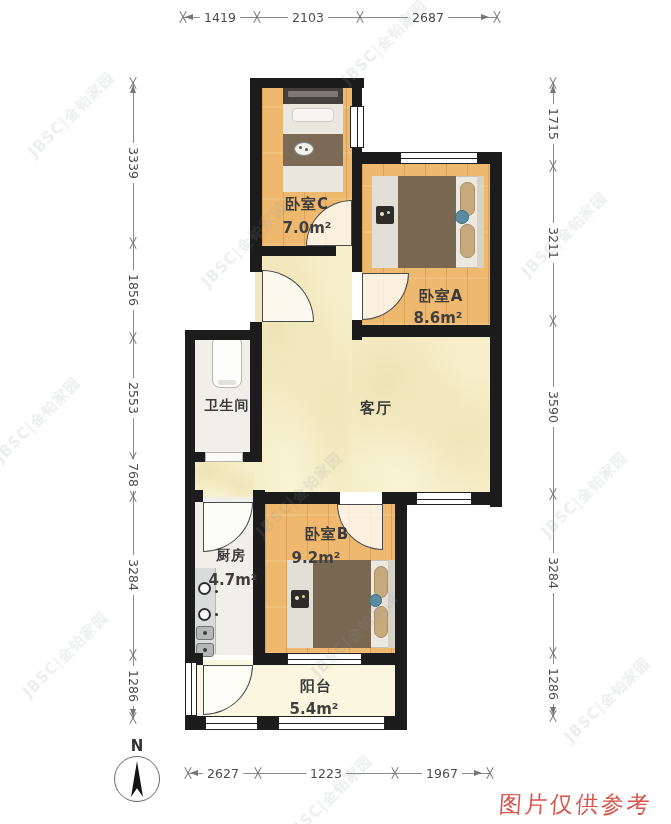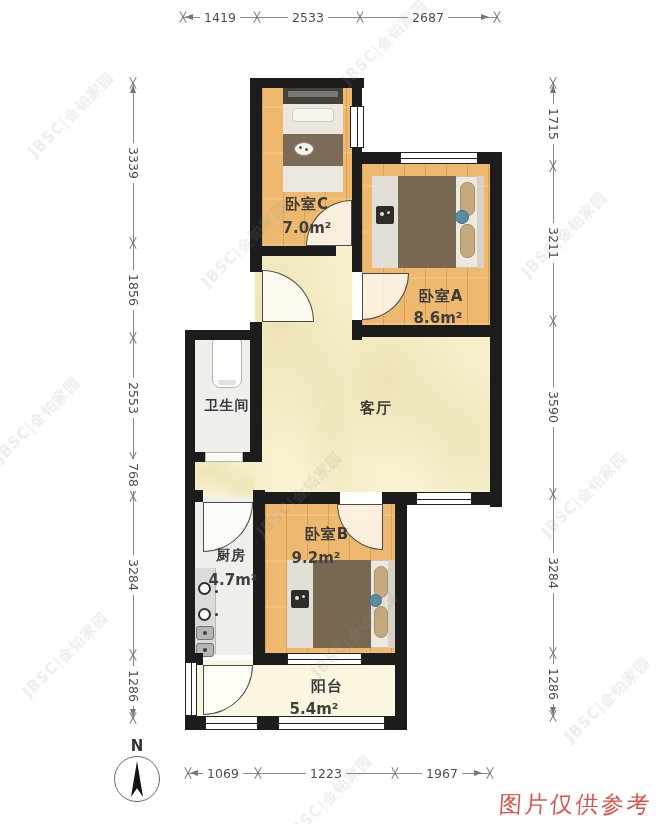--- a/index.html
+++ b/index.html
@@ -165,42 +165,42 @@
   <div class="room-label" style="left:307px;top:204px;">卧室C</div>
   <div class="area-label" style="left:307px;top:228px;">7.0m²</div>
   <div class="room-label" style="left:441px;top:296px;">卧室A</div>
   <div class="area-label" style="left:438px;top:318px;">8.6m²</div>
   <div class="room-label" style="left:227px;top:406px;font-size:14px;">卫生间</div>
   <div class="room-label" style="left:376px;top:408px;">客厅</div>
   <div class="room-label" style="left:231px;top:556px;font-size:14px;text-align:right;">厨房</div>
   <div class="area-label" style="left:233px;top:580px;">4.7m²</div>
   <div class="room-label" style="left:327px;top:534px;">卧室B</div>
   <div class="area-label" style="left:316px;top:558px;">9.2m²</div>
-  <div class="room-label" style="left:327px;top:686px;">阳台</div>
+  <div class="room-label" style="left:316px;top:686px;">阳台</div>
   <div class="area-label" style="left:314px;top:709px;">5.4m²</div>
 
   <div class="dim-line-h" style="left:183px;top:17px;width:314px;"></div>
   <div class="tick" style="left:178px;top:12px;"></div>
   <div class="tick" style="left:252px;top:12px;"></div>
   <div class="tick" style="left:355px;top:12px;"></div>
   <div class="tick" style="left:492px;top:12px;"></div>
   <div class="arr w" style="left:185px;top:14px;"></div>
   <div class="arr e" style="left:481px;top:14px;"></div>
   <div class="dim-label" style="left:220px;top:17px;">1419</div>
-  <div class="dim-label" style="left:308px;top:17px;">2533</div>
+  <div class="dim-label" style="left:308px;top:17px;">2103</div>
   <div class="dim-label" style="left:428px;top:17px;">2687</div>
 
   <div class="dim-line-h" style="left:188px;top:773px;width:302px;"></div>
   <div class="tick" style="left:183px;top:768px;"></div>
   <div class="tick" style="left:253px;top:768px;"></div>
   <div class="tick" style="left:390px;top:768px;"></div>
   <div class="tick" style="left:485px;top:768px;"></div>
   <div class="arr w" style="left:190px;top:770px;"></div>
   <div class="arr e" style="left:474px;top:770px;"></div>
-  <div class="dim-label" style="left:223px;top:773px;">1069</div>
+  <div class="dim-label" style="left:223px;top:773px;">2627</div>
   <div class="dim-label" style="left:326px;top:773px;">1223</div>
   <div class="dim-label" style="left:442px;top:773px;">1967</div>
 
   <div class="dim-line-v" style="left:133px;top:83px;height:635px;"></div>
   <div class="tick" style="left:128px;top:78px;"></div>
   <div class="tick" style="left:128px;top:238px;"></div>
   <div class="tick" style="left:128px;top:333px;"></div>
   <div class="tick" style="left:128px;top:453px;"></div>
   <div class="tick" style="left:128px;top:491px;"></div>
   <div class="tick" style="left:128px;top:650px;"></div>

